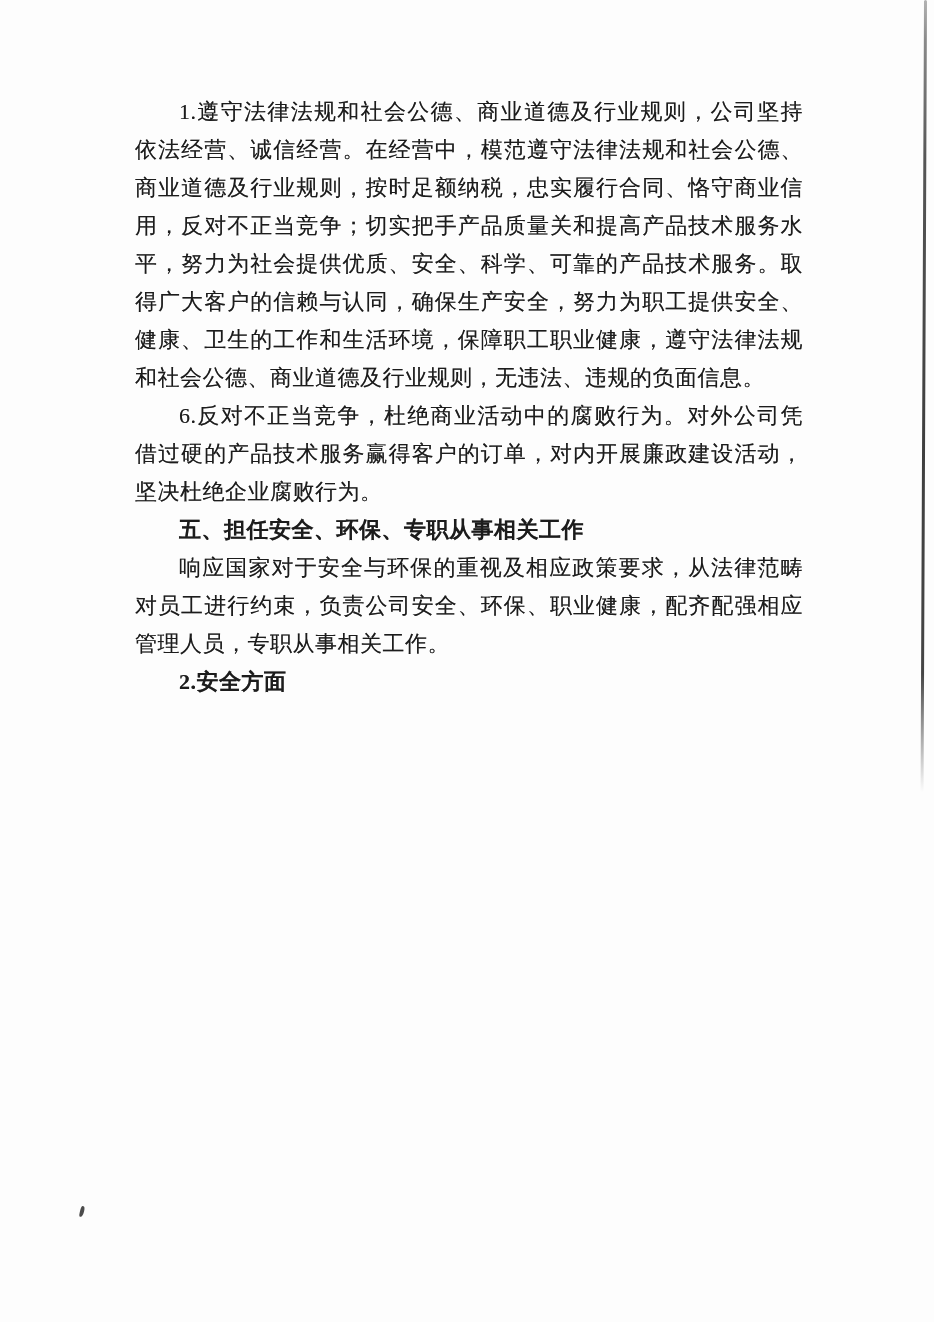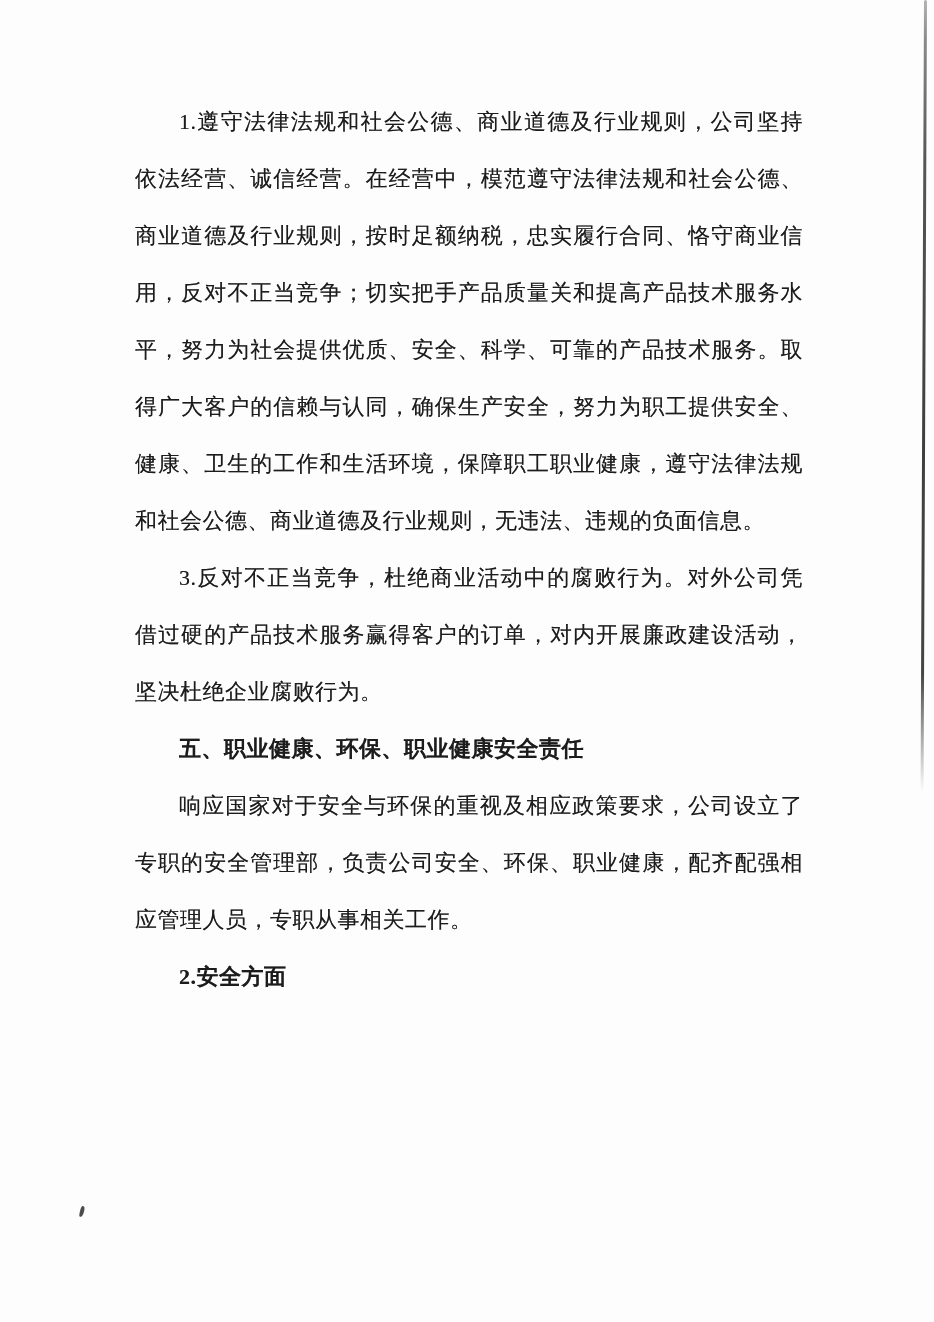--- a/index.html
+++ b/index.html
@@ -19,21 +19,21 @@
     inset: 0;
     background: #fdfdfd;
   }
   .textblock {
     position: absolute;
     left: 135px;
     top: 93px;
     width: 668px;
     color: #1c1c1c;
     font-size: 22px;
-    line-height: 57px;
+    line-height: 38px;
     text-align: justify;
     text-shadow: 0 0 0.6px rgba(25,25,25,0.55);
   }
   .textblock p {
     margin: 0;
     padding: 0;
     text-indent: 2em;
     letter-spacing: 0.5px;
   }
   .textblock p.heading {
@@ -68,20 +68,20 @@
     border-radius: 45% 55% 60% 40%;
     transform: rotate(14deg);
   }
 </style>
 </head>
 <body>
 
 <div class="page">
   <div class="textblock" id="textblock">
       <p class="body">1.遵守法律法规和社会公德、商业道德及行业规则，公司坚持依法经营、诚信经营。在经营中，模范遵守法律法规和社会公德、商业道德及行业规则，按时足额纳税，忠实履行合同、恪守商业信用，反对不正当竞争；切实把手产品质量关和提高产品技术服务水平，努力为社会提供优质、安全、科学、可靠的产品技术服务。取得广大客户的信赖与认同，确保生产安全，努力为职工提供安全、健康、卫生的工作和生活环境，保障职工职业健康，遵守法律法规和社会公德、商业道德及行业规则，无违法、违规的负面信息。</p>
-      <p class="body">3.反对不正当竞争，杜绝商业活动中的腐败行为。对外公司凭借过硬的产品技术服务赢得客户的订单，对内开展廉政建设活动，坚决杜绝企业腐败行为。</p>
-      <p class="heading">五、职业健康、环保、职业健康安全责任</p>
-      <p class="body">响应国家对于安全与环保的重视及相应政策要求，公司设立了专职的安全管理部，负责公司安全、环保、职业健康，配齐配强相应管理人员，专职从事相关工作。</p>
+      <p class="body">6.反对不正当竞争，杜绝商业活动中的腐败行为。对外公司凭借过硬的产品技术服务赢得客户的订单，对内开展廉政建设活动，坚决杜绝企业腐败行为。</p>
+      <p class="heading">五、担任安全、环保、专职从事相关工作</p>
+      <p class="body">响应国家对于安全与环保的重视及相应政策要求，从法律范畴对员工进行约束，负责公司安全、环保、职业健康，配齐配强相应管理人员，专职从事相关工作。</p>
       <p class="heading">2.安全方面</p>
     </div>
   <div class="scan-edge-line"></div>
   <div class="stray-mark"></div>
 </div>
 
 </body></html>

